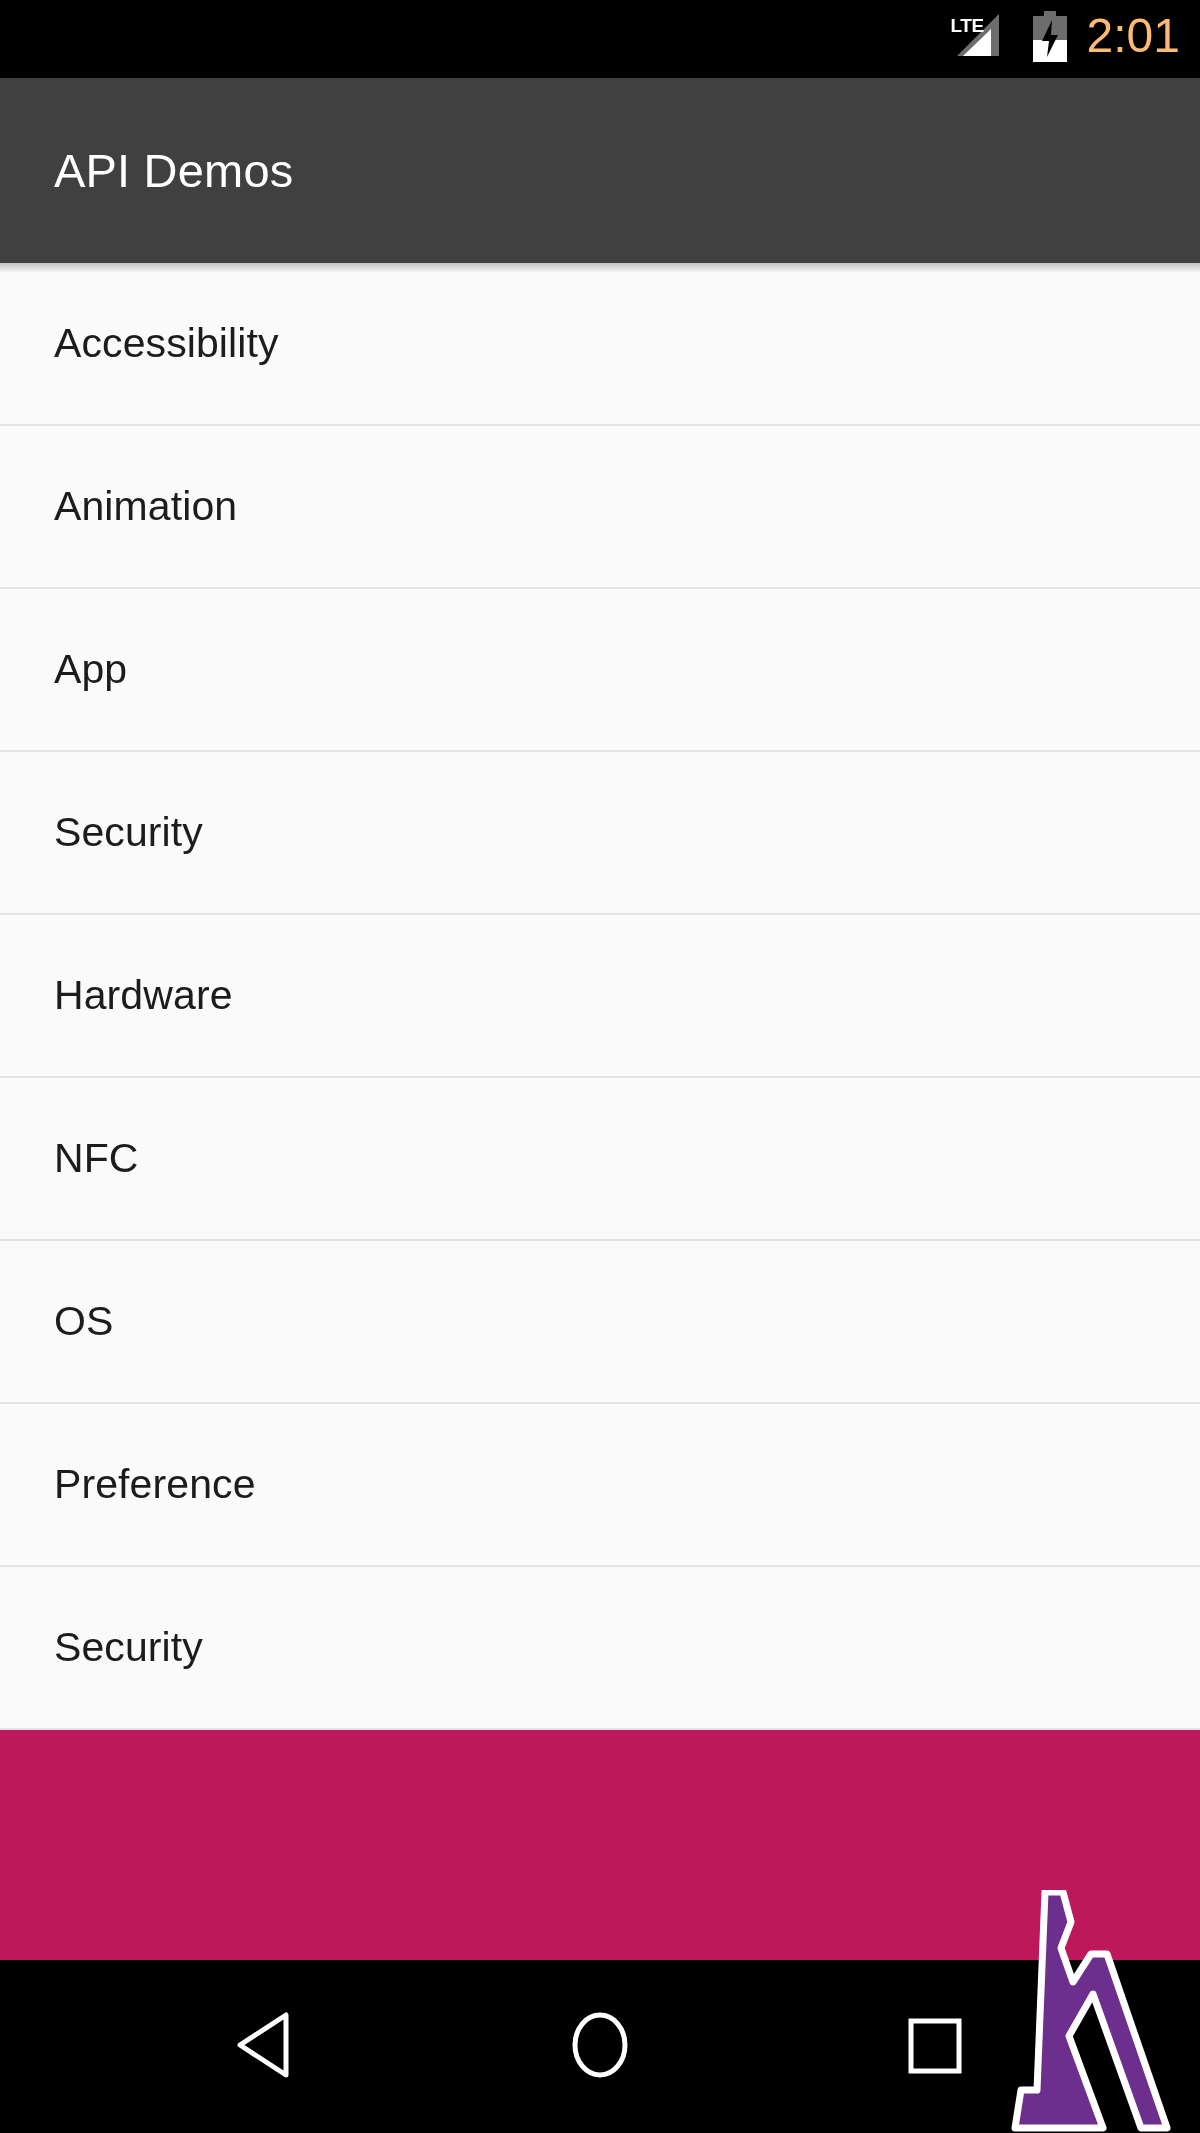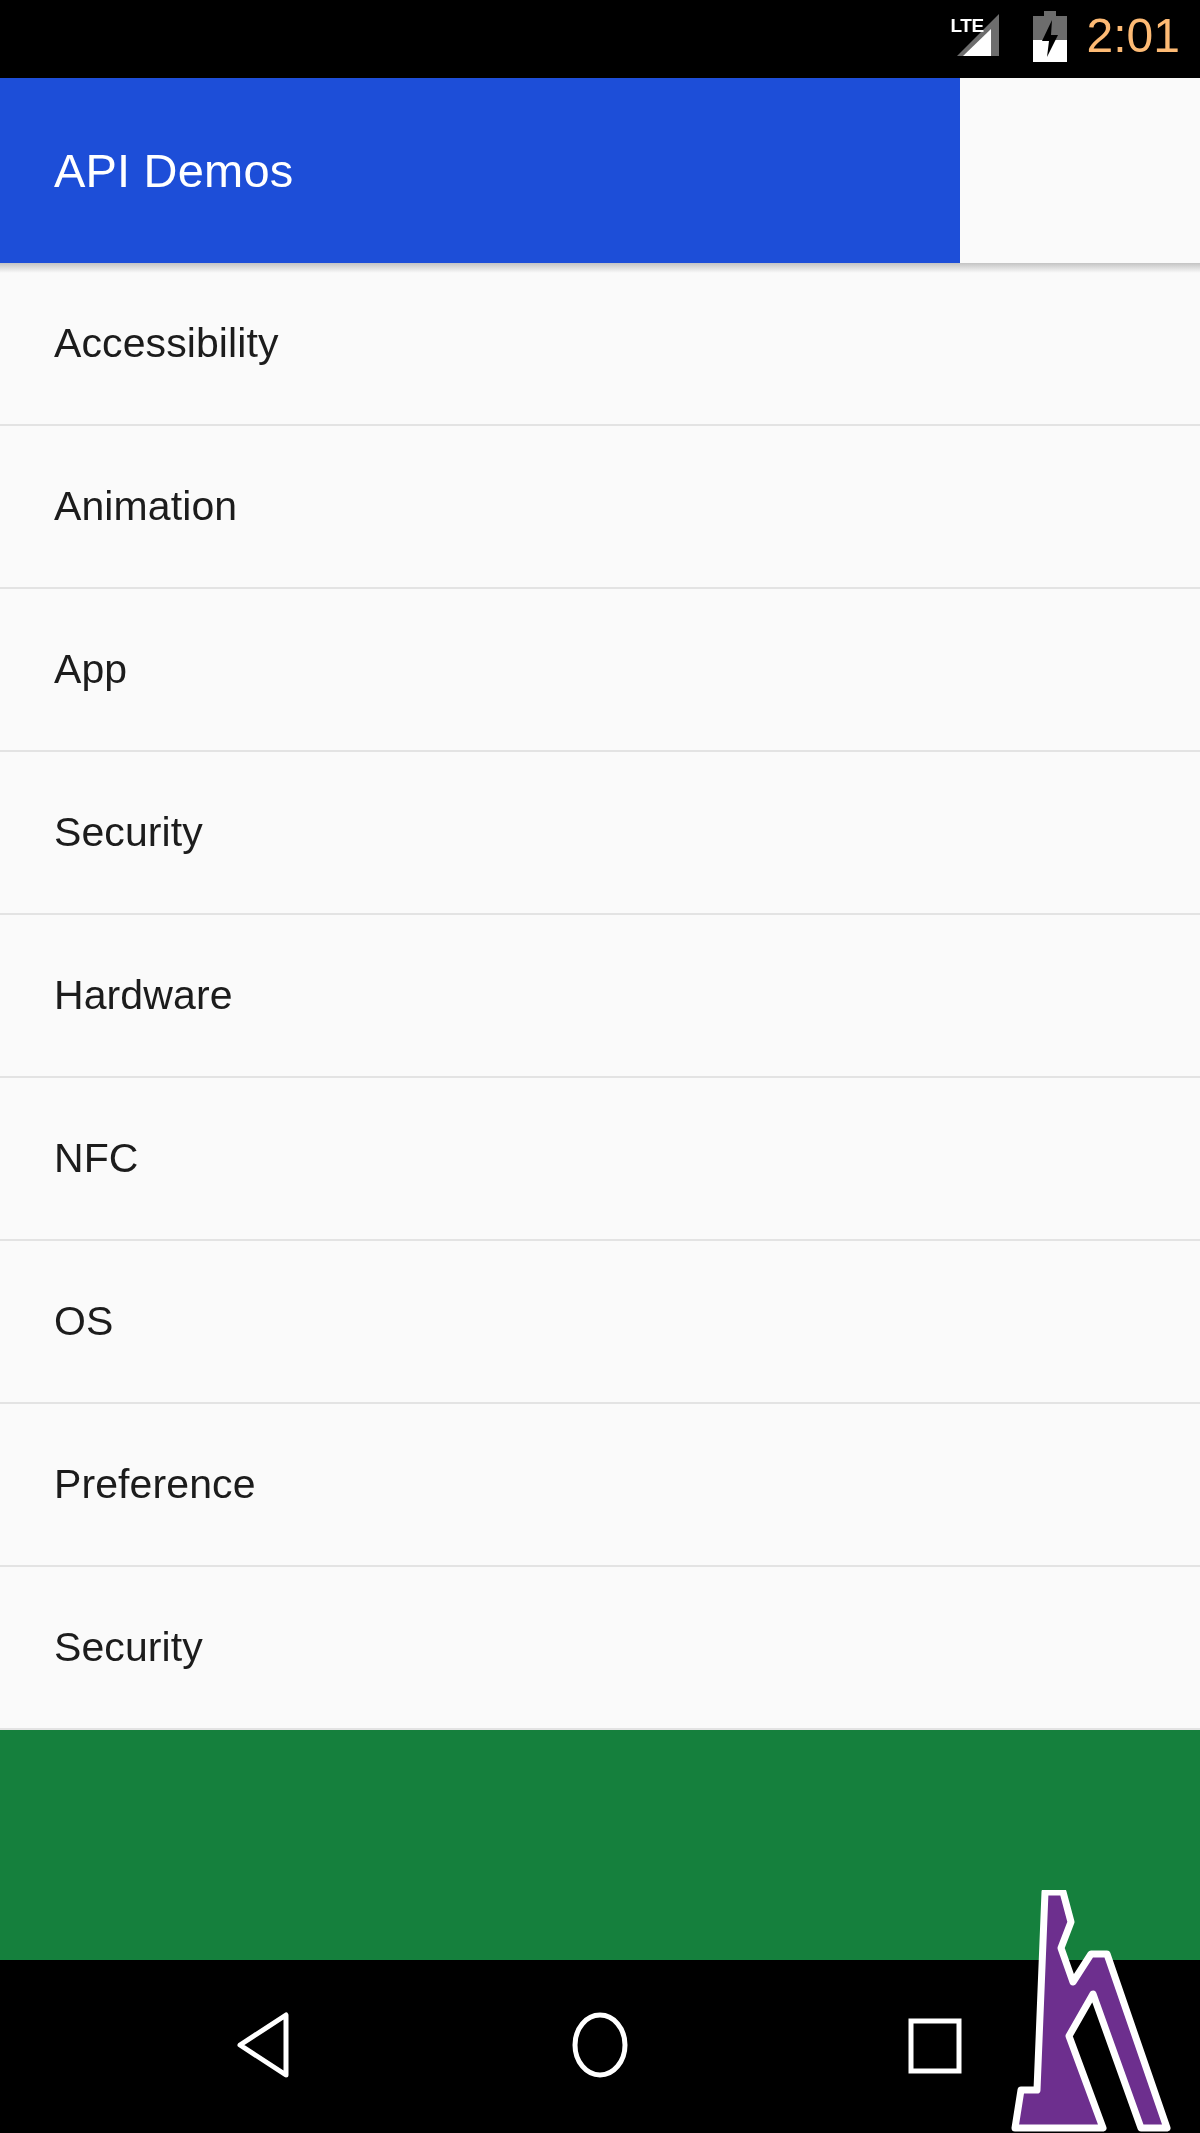--- a/index.html
+++ b/index.html
@@ -50,22 +50,22 @@
 
   #status-time {
     font-size:48px; color:#fdba74; font-weight:400;
     letter-spacing:0px; line-height:1;
     padding-bottom:2px;
   }
 
   
   #action-bar {
     position:absolute; top:78px; left:0;
-    width:960px; height:185px;
-    background:#1d4ed8;
+    width:1200px; height:185px;
+    background:#404040;
     display:flex; align-items:center;text-align:center;
   }
   #action-bar-title {
     color:#ffffff;
     font-size:47px;
     font-weight:500;
     letter-spacing:0.2px;
     padding-left:54px;
     white-space:nowrap;
   }
@@ -74,21 +74,21 @@
     width:1200px; height:10px;
     background:linear-gradient(to bottom, rgba(0,0,0,0.22), rgba(0,0,0,0.0));
     pointer-events:none;
     z-index:5;
   }
 
   
   #list {
     position:absolute; top:263px; left:0;
     width:1200px; height:1697px;
-    background:#15803d;
+    background:#be185d;
     overflow:hidden;
   }
   .list-item {
     position:relative;
     height:163px;
     display:flex; align-items:center;
     background:#fafafa;
     border-bottom:2px solid #e3e3e3;
     padding-left:54px;
   }

